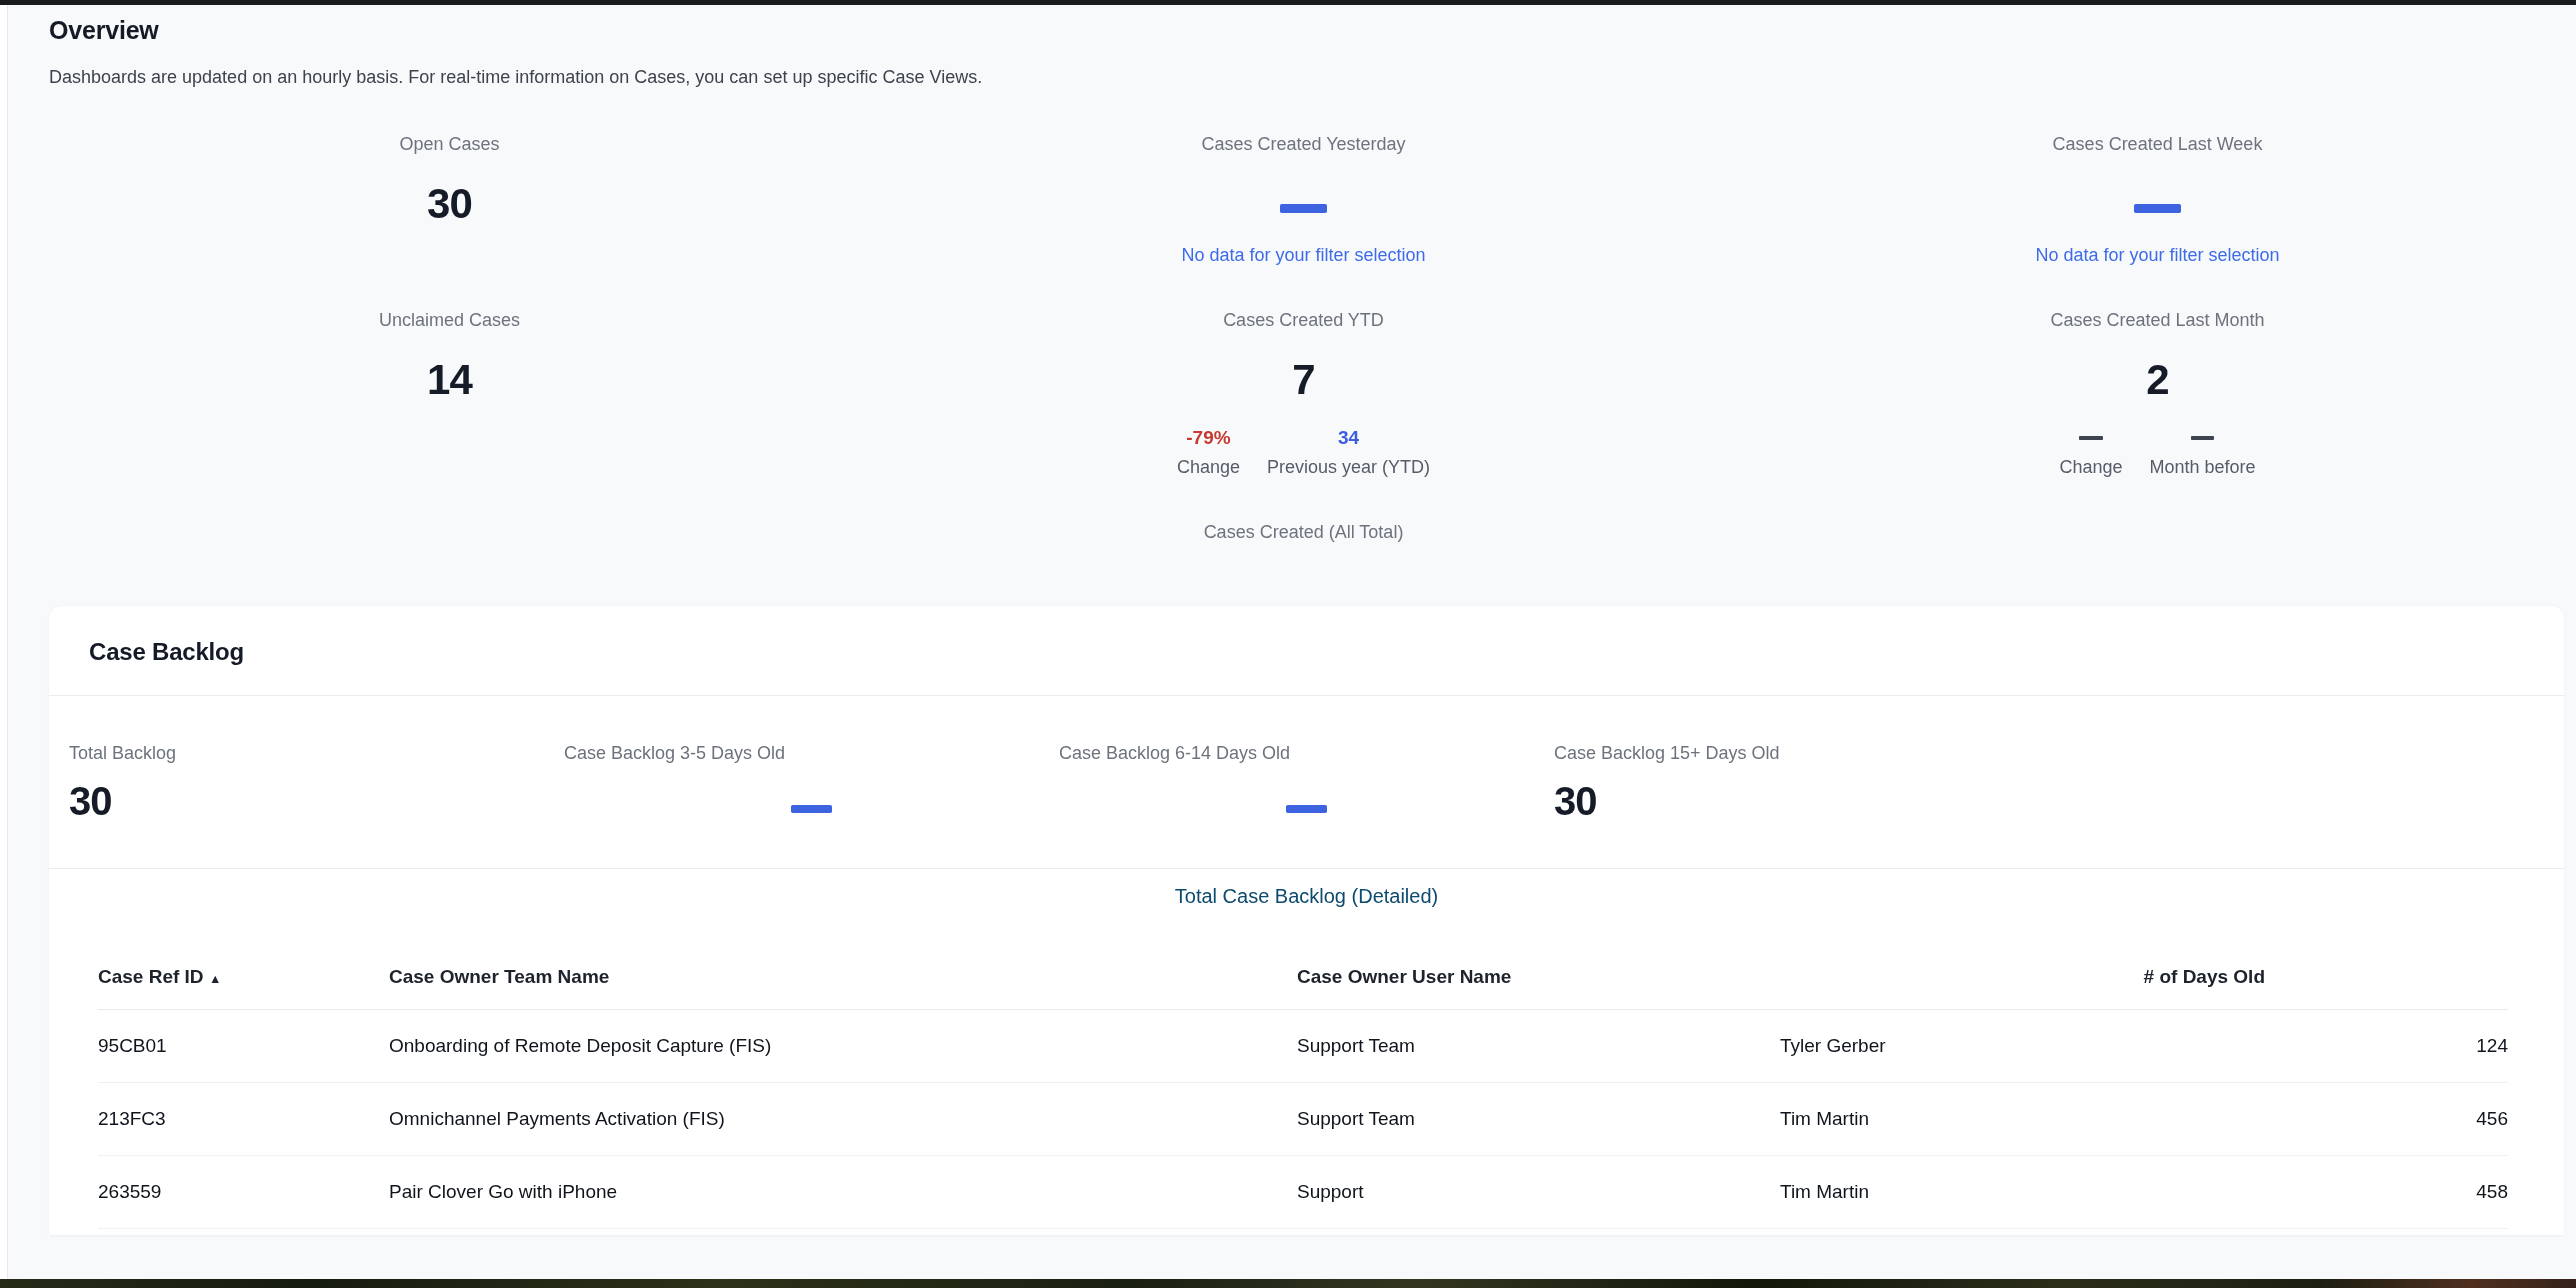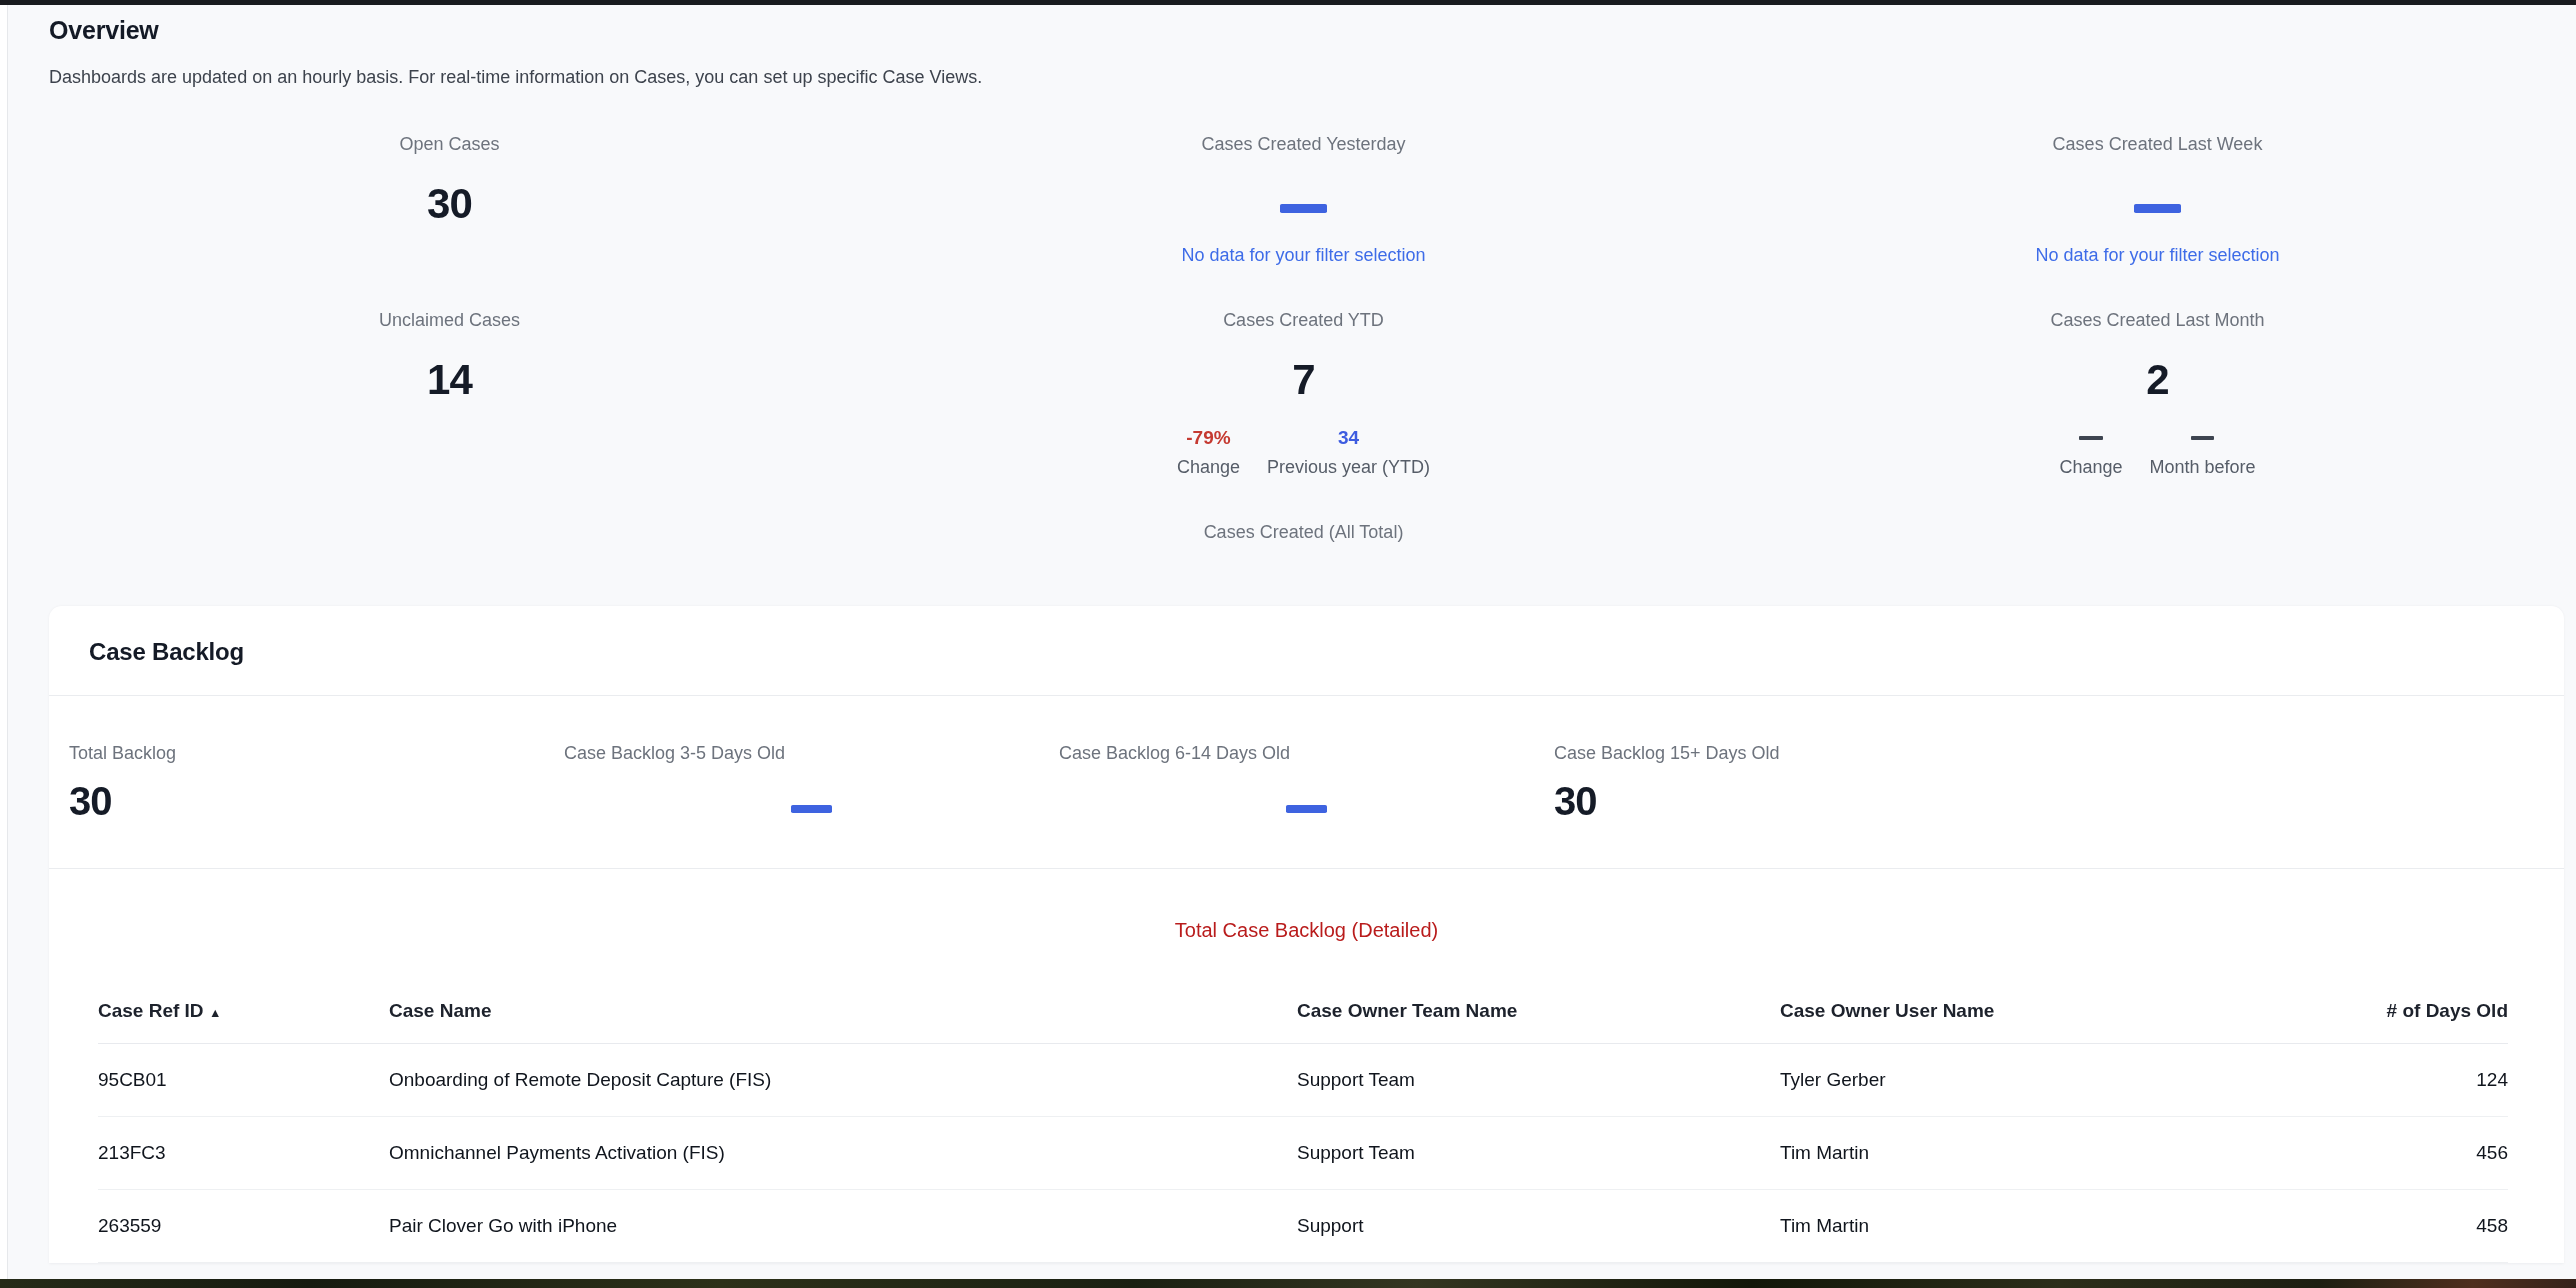--- a/index.html
+++ b/index.html
@@ -45,21 +45,21 @@
     min-height:629px;
   }
   .card-header { padding:31px 40px 27px; border-bottom:0.9px solid #eaecef; }
   .card-title { font-size:24px; line-height:30.5px; font-weight:700; color:#141a26; letter-spacing:-0.2px; }
 
   .bl-grid { display:grid; grid-template-columns:repeat(5,1fr); padding:47px 20px 0; height:173px; border-bottom:0.9px solid #eaecef; }
   .bl-cell { }
   .bl-value { margin-top:16px; font-size:40px; line-height:43px; font-weight:700; color:#151b27; letter-spacing:-0.9px; }
   .bl-dash { width:41px; height:8px; border-radius:1.8px; margin:41px auto 0; }
 
-  .table-title { margin-top:48px; text-align:center; font-size:20px; line-height:27px; color:#b91c1c; }
+  .table-title { margin-top:14px; text-align:center; font-size:20px; line-height:27px; color:#0c4a6e; }
 
   .tbl { padding:0 56px 0 49px; }
   .thead, .trow { display:grid; grid-template-columns:291px 908px 483px 485px 1fr; align-items:center; }
   .thead { margin-top:35px; height:65px; border-bottom:0.9px solid #e8eaee; }
   .th { font-size:19px; font-weight:700; color:#1d222c; }
   .th.num, .td.num { text-align:right; }
   .sort-tri { font-size:12.6px; color:#1d222c; margin-left:5.4px; }
   .trow { height:73px; border-bottom:0.9px solid #eef0f2; cursor:pointer; }
   .td { font-size:19px; color:#10151d; }
 </style>
@@ -164,21 +164,20 @@
     </div>
 
     <div class="table-title">Total Case Backlog (Detailed)</div>
 
     <div class="tbl">
 
       <div class="thead">
         <div class="th">
           <span>Case Ref ID</span><span class="sort-tri">▲</span>
         </div>
-        <div class="th">Case Name</div>
         <div class="th">Case Owner Team Name</div>
         <div class="th">Case Owner User Name</div>
         <div class="th num"># of Days Old</div>
       </div>
 
       <div class="trow">
         <div class="td">95CB01</div>
         <div class="td">Onboarding of Remote Deposit Capture (FIS)</div>
         <div class="td">Support Team</div>
         <div class="td">Tyler Gerber</div>

